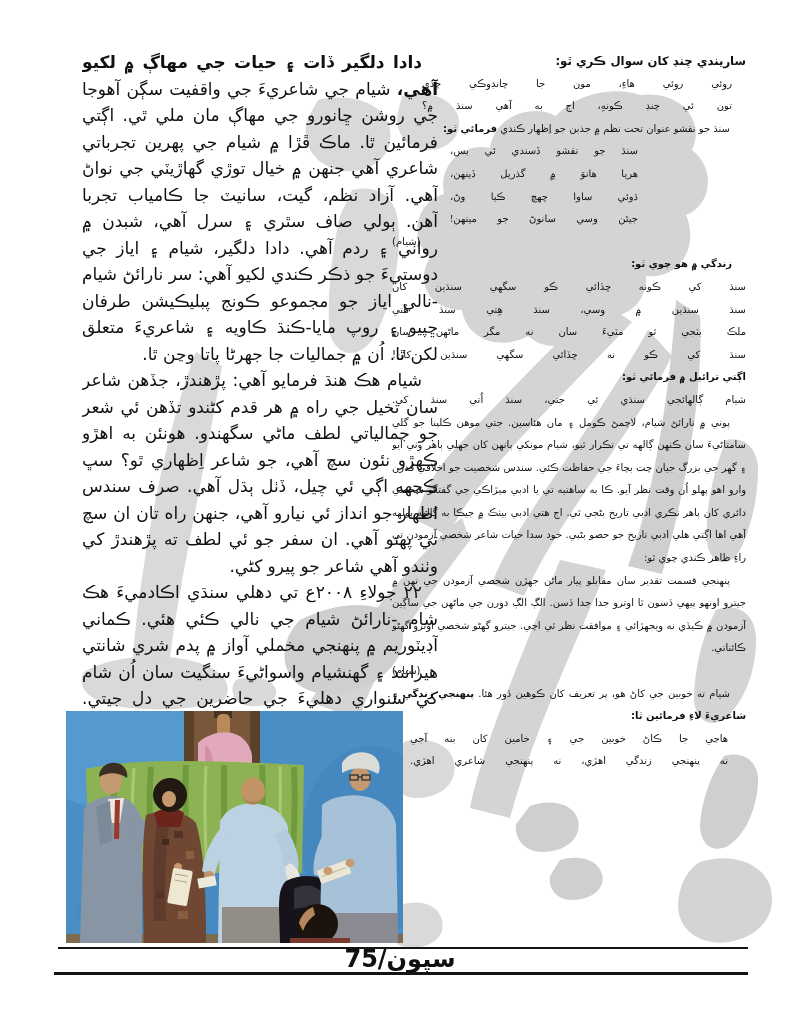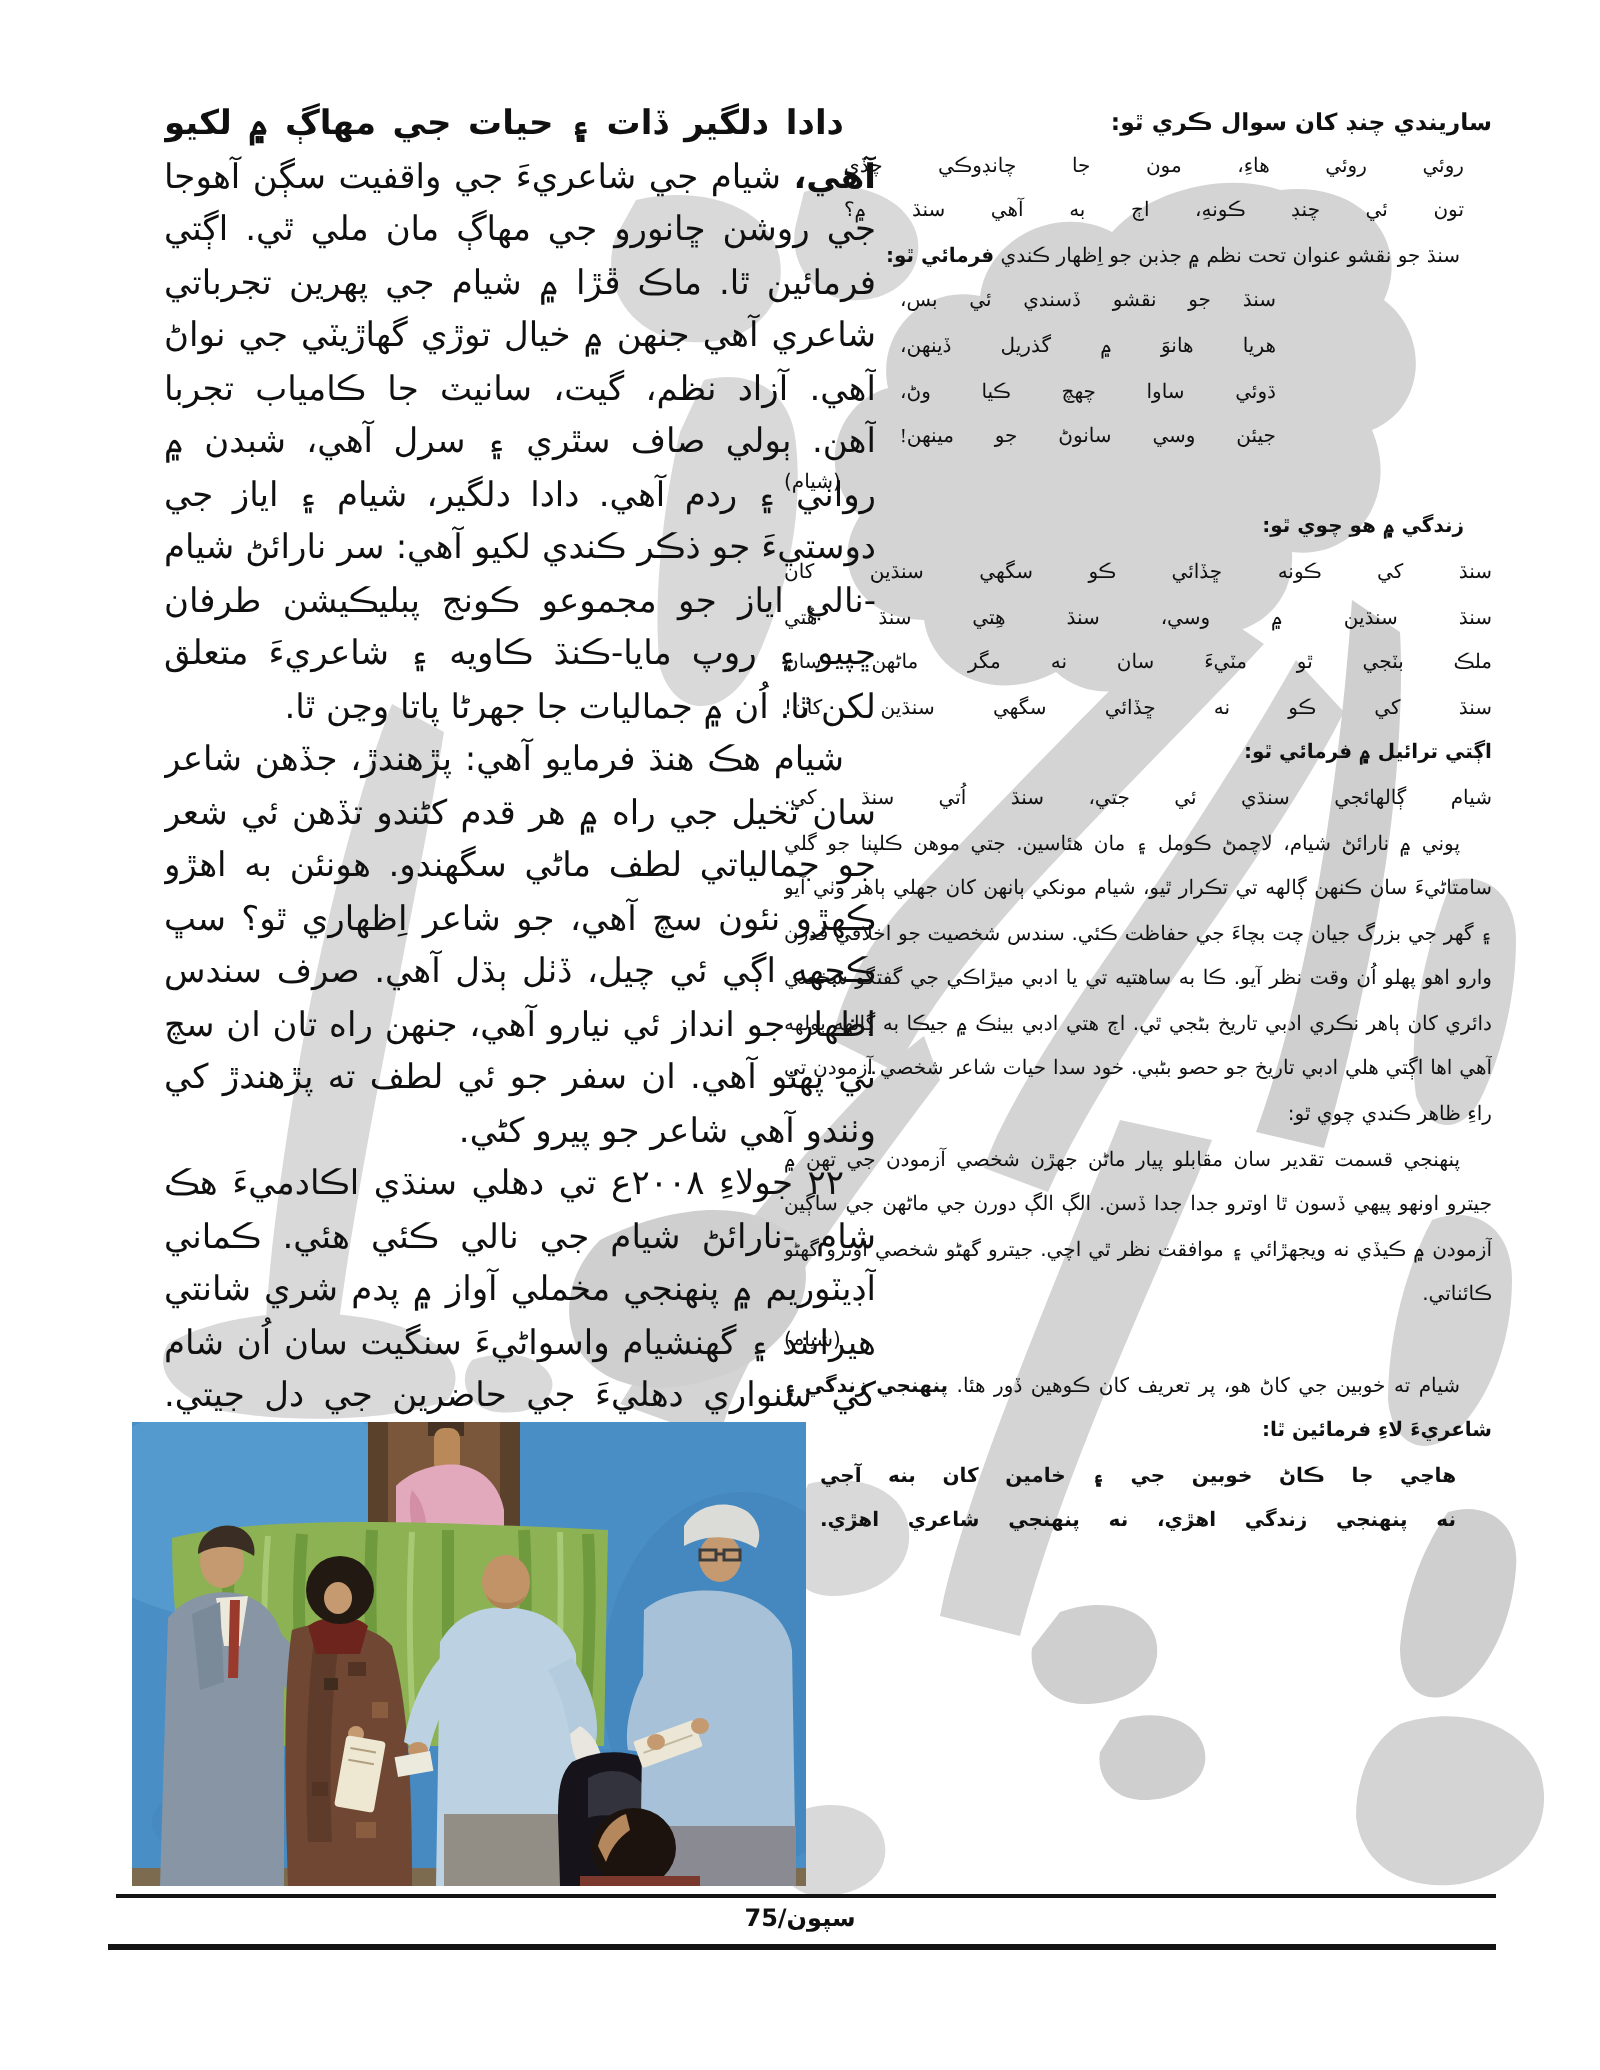--- a/index.html
+++ b/index.html
@@ -15,27 +15,27 @@
   .col-left{left:57px;top:49px;width:356px;height:660px;overflow:hidden;
             font-size:17px;line-height:26.5px;margin-left:25px;}
   .para{margin:0;text-indent:16px;}
   .bold{font-weight:bold;}
   .rc-head{margin:0;font-weight:bold;text-indent:0;}
   .rc-head.ind{text-indent:14px;}
   .verse-line{text-align:justify;text-align-last:justify;}
   .verse-in  .verse-line{margin:0 14px 0 30px;}
   .verse-map .verse-line{margin:0 108px 0 58px;font-family:Liberation Serif, serif;}
   .verse-full .verse-line{margin:0;}
-  .verse-fin .verse-line{margin:0 18px 0 18px;font-weight:bold;}
+  .verse-fin .verse-line{margin:0 18px 0 18px;}
   .attrib{margin:0;text-align:left;text-align-last:left;text-indent:0;}
   .photo-wrap{position:absolute;left:66px;top:711px;width:337px;height:232px;z-index:3;}
   .footer-rule-top{position:absolute;left:58px;top:947px;width:690px;height:2px;background:#141414;z-index:4;}
   .footer-rule-bottom{position:absolute;left:54px;top:972px;width:694px;height:3px;background:#141414;z-index:4;}
   .footer-label{position:absolute;left:0;top:946px;width:800px;text-align:center;
-    direction:rtl;font-weight:bold;font-size:12px;line-height:26px;z-index:5;}
+    direction:rtl;font-weight:bold;font-size:24px;line-height:26px;z-index:5;}
 </style>
 </head>
 <body>
 
 <div class="page">
 
   <svg class="watermark" width="800" height="1035" viewBox="0 0 800 1035" aria-hidden="true">
     <g fill="#d4d4d4">
       <path d="M640,95 C680,90 706,120 692,150 C716,168 712,205 686,215 C700,248 678,280 646,276 C648,308 616,326 590,312 C588,344 550,356 528,336 C498,352 466,338 462,310 C430,310 414,282 430,258 C408,238 416,202 444,194 C438,166 462,142 490,148 C494,118 530,102 556,116 C576,94 614,86 640,95 Z"></path>
       <path fill="#d9d9d9" d="M402,96 C426,88 452,98 458,116 C464,136 446,152 424,150 C404,148 394,128 398,112 Z"></path>

